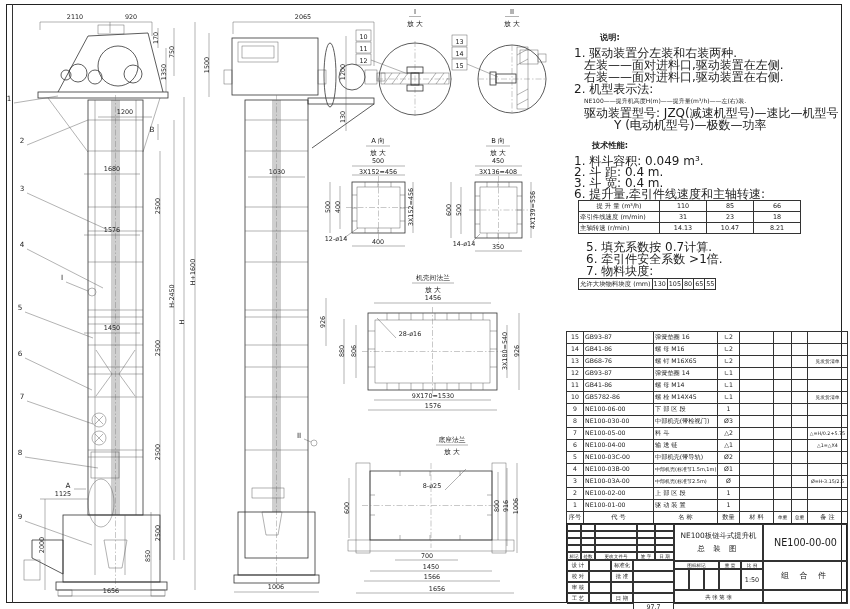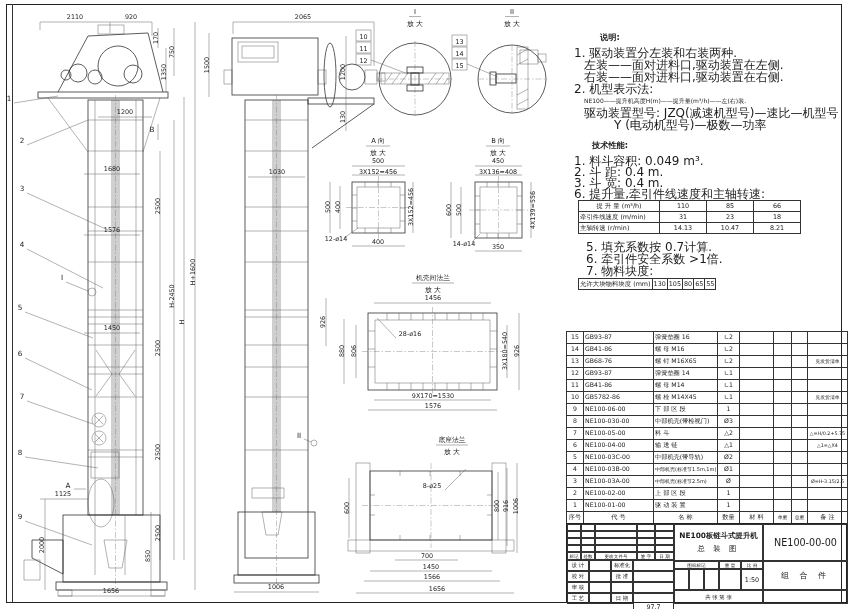--- a/index.html
+++ b/index.html
@@ -540,21 +540,21 @@
     <div class="cell tiny" style="left:0;top:58px;width:22px;height:11px">审 核</div>
     <div class="cell tiny" style="left:22px;top:58px;width:22px;height:11px"></div>
     <div class="cell tiny" style="left:44px;top:58px;width:22px;height:11px"></div>
     <div class="cell tiny" style="left:66px;top:58px;width:41px;height:11px"></div>
     <div class="cell tiny" style="left:0;top:69px;width:22px;height:11px">工 艺</div>
     <div class="cell tiny" style="left:22px;top:69px;width:22px;height:11px"></div>
     <div class="cell tiny" style="left:44px;top:69px;width:22px;height:11px">日 期</div>
     <div class="cell" style="left:66px;top:69px;width:41px;height:28px;font-size:6.4px">97.7</div>
 
     <div class="cell" style="left:107px;top:0;width:89px;height:37px;flex-direction:column">
-      <div style="font-size:7.4px;font-weight:bold">NE100板链斗式提升机</div>
+      <div style="font-size:7.4px;font-weight:normal">NE100板链斗式提升机</div>
       <div style="font-size:7.4px;letter-spacing:3px;margin-top:3px">总  装  图</div>
     </div>
     <div class="cell small" style="left:107px;top:37px;width:45px;height:8px">图样标记</div>
     <div class="cell small" style="left:152px;top:37px;width:22px;height:8px">重 量</div>
     <div class="cell small" style="left:174px;top:37px;width:22px;height:8px">比 例</div>
     <div class="cell" style="left:107px;top:45px;width:15px;height:21px"></div>
     <div class="cell" style="left:122px;top:45px;width:15px;height:21px"></div>
     <div class="cell" style="left:137px;top:45px;width:15px;height:21px"></div>
     <div class="cell" style="left:152px;top:45px;width:22px;height:21px"></div>
     <div class="cell" style="left:174px;top:45px;width:22px;height:21px;font-size:6.4px">1:50</div>

